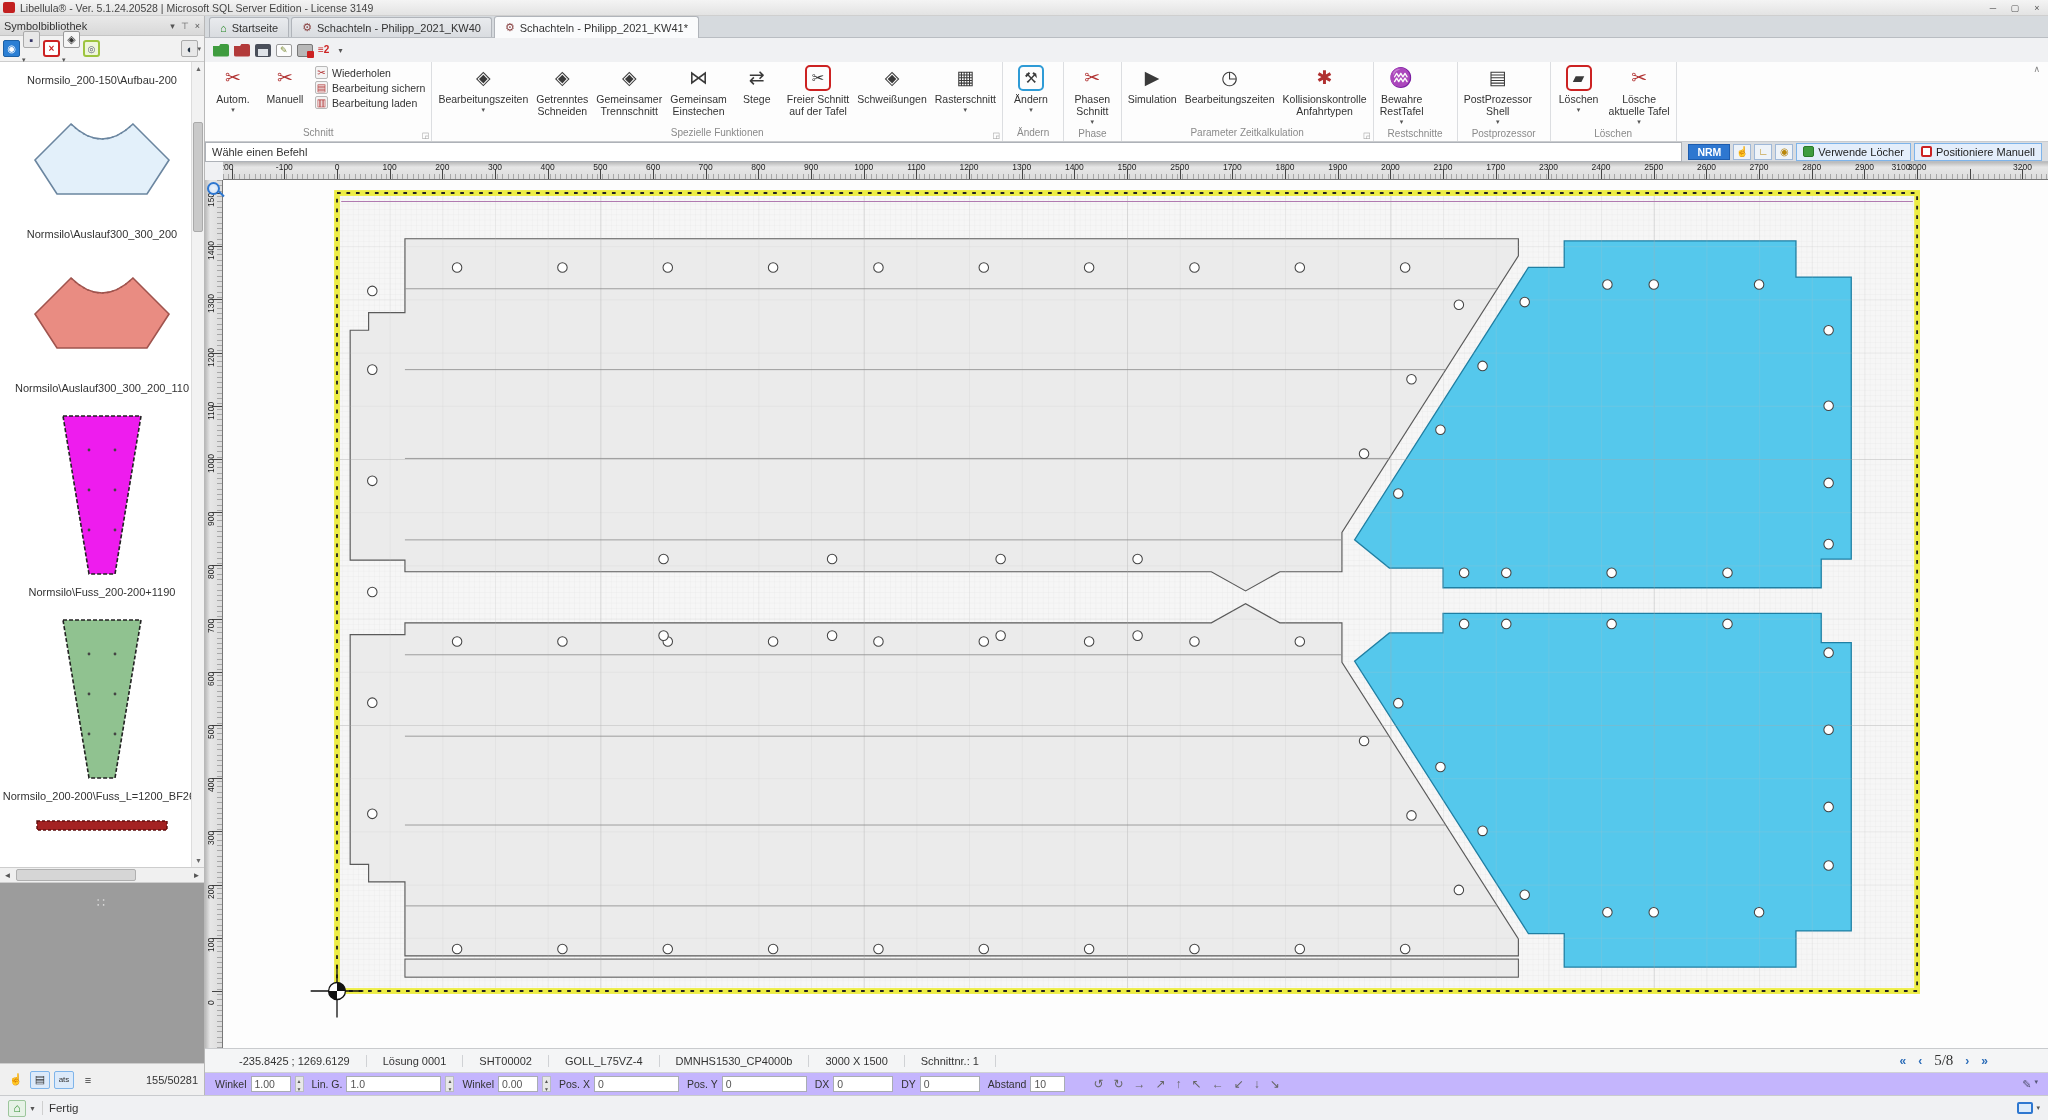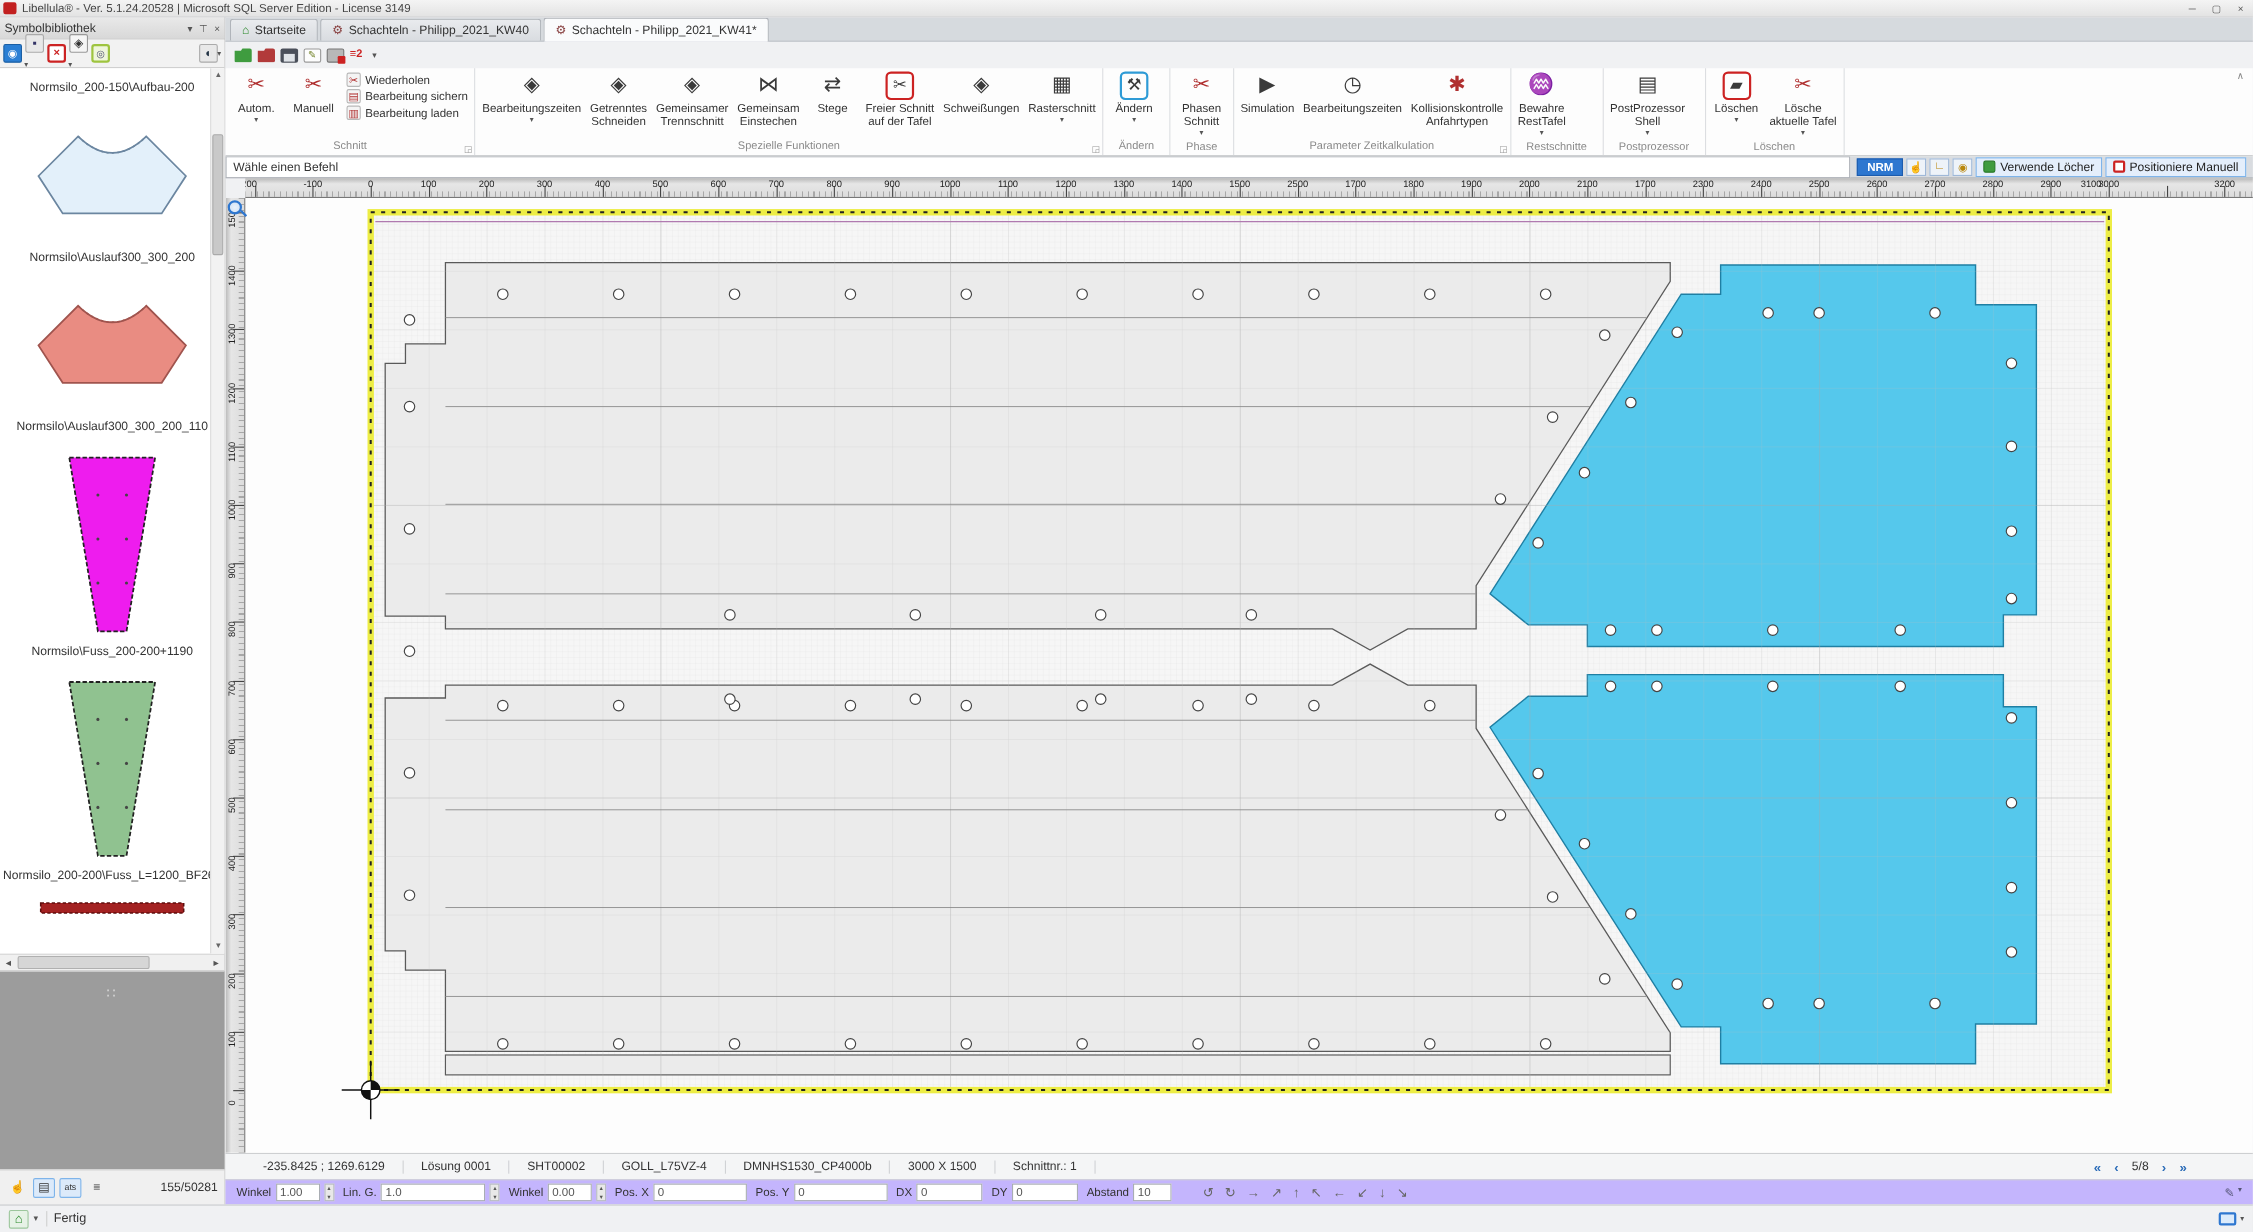--- a/index.html
+++ b/index.html
@@ -151,21 +151,21 @@
   #corner-zoom::after { content:""; position:absolute; left:9px; top:9px; width:7px; height:2px;
     background:#2e77d0; transform:rotate(45deg); }
   #nest-svg { position:absolute; left:18px; top:0; }
 
   
   #infobar { height:24px; background:#f4f5f6; border-top:1px solid #c9cbce; display:flex;
     align-items:center; font-size:11px; color:#333; padding-left:18px; }
   .info-field { padding:0 16px; border-right:1px solid #d0d2d5; white-space:nowrap; }
   #pager { margin-left:auto; margin-right:60px; display:flex; align-items:center; gap:12px;
     color:#2b6cb8; font-size:12px; font-weight:bold; }
-  #pager .pg { color:#333; font-weight:normal; font-size:11px; }
+  #pager .pg { color:#333; font-weight:normal; font-size:15px;font-family:Liberation Serif, serif; }
   #editbar { height:23px; background:#c4b5fd; border-top:1px solid #d0d2d5; display:flex;
     align-items:center; font-size:10.5px; color:#333; padding-left:6px; gap:20px; }
   .ef-label { margin-left:4px; }
   .ef-input { height:16px; background:#fff; border:1px solid #a9adb3; font-size:10.5px;
     color:#555; display:flex; align-items:center; padding-left:3px; }
   .ef-spin { width:9px; height:16px; display:flex; flex-direction:column; font-size:5px;
     color:#555; line-height:8px; text-align:center; border:1px solid #b8bcc2; background:#e8e8e8; }
   #edit-arrows { display:flex; gap:10px; margin-left:8px; font-size:12px; color:#666; }
   #edit-right { margin-left:auto; margin-right:10px; font-size:11px; color:#557; display:flex; gap:3px; }
 

